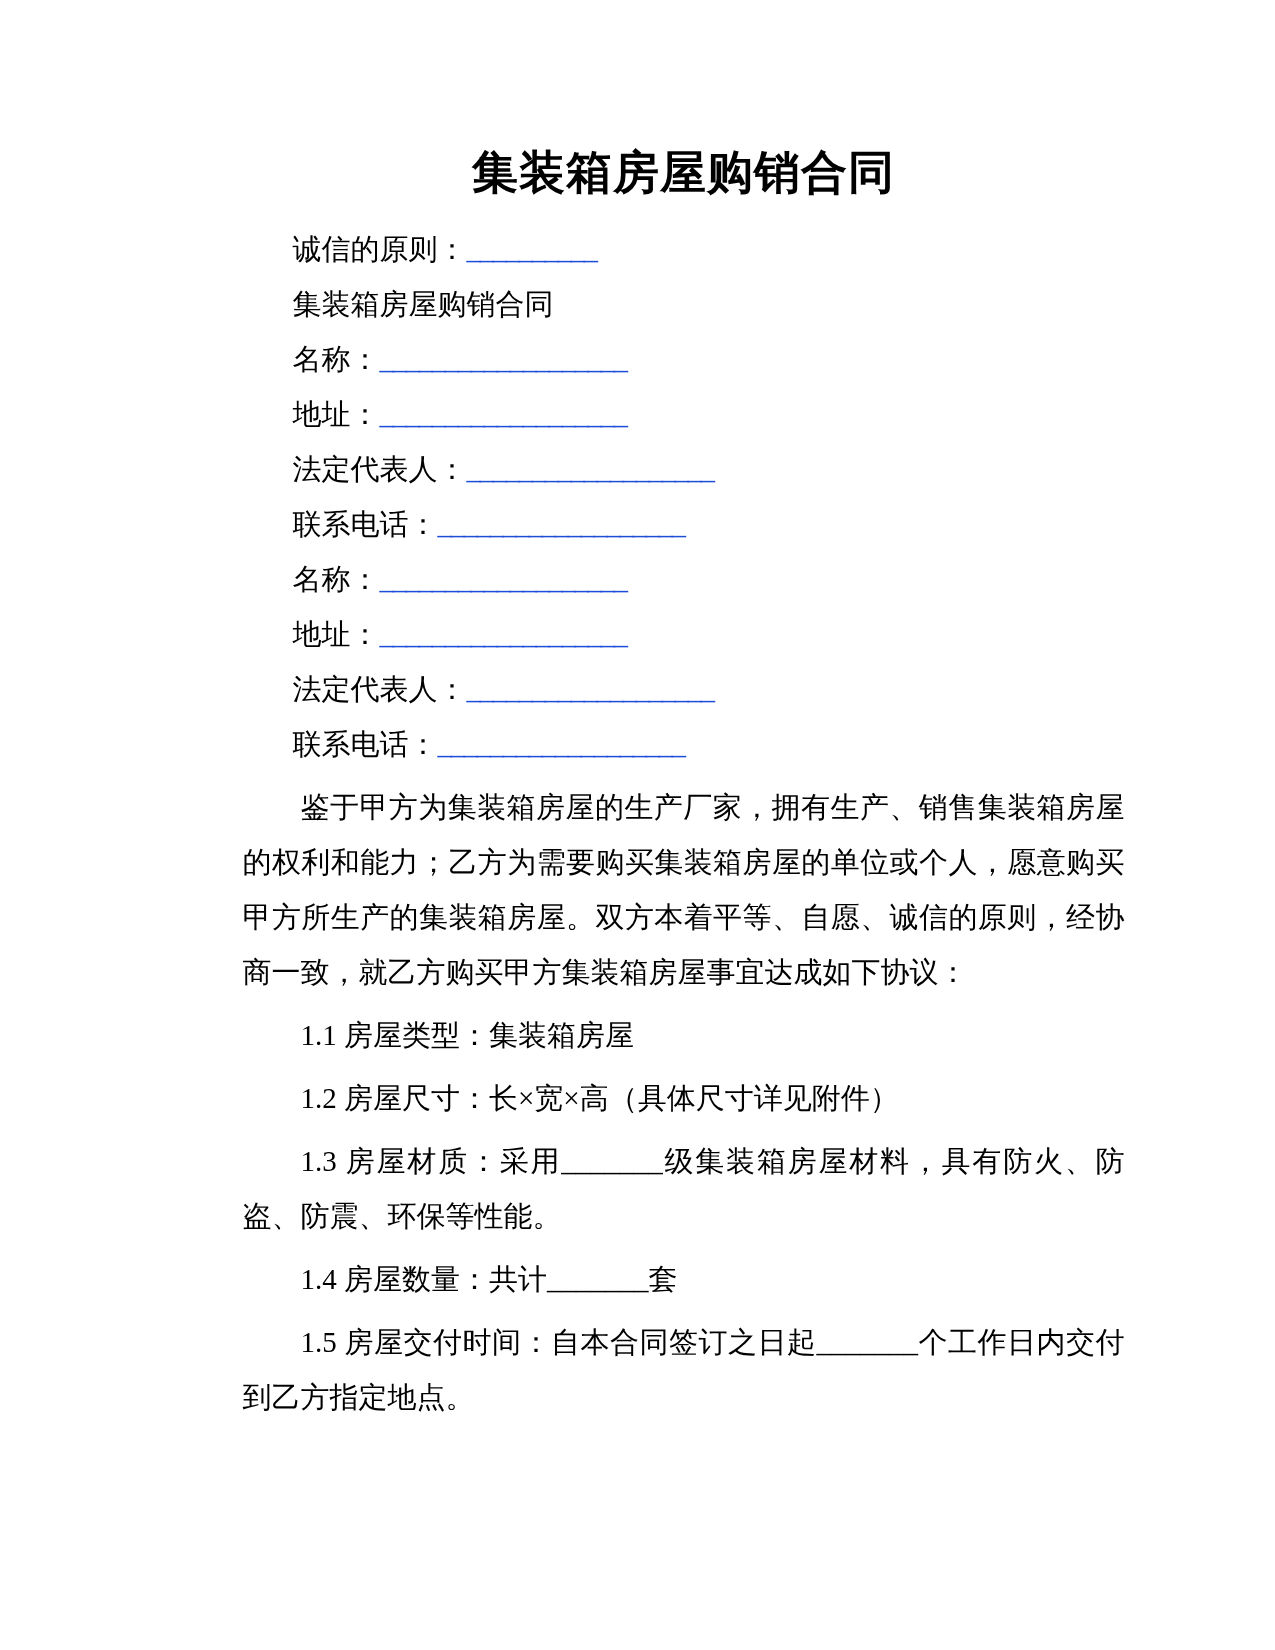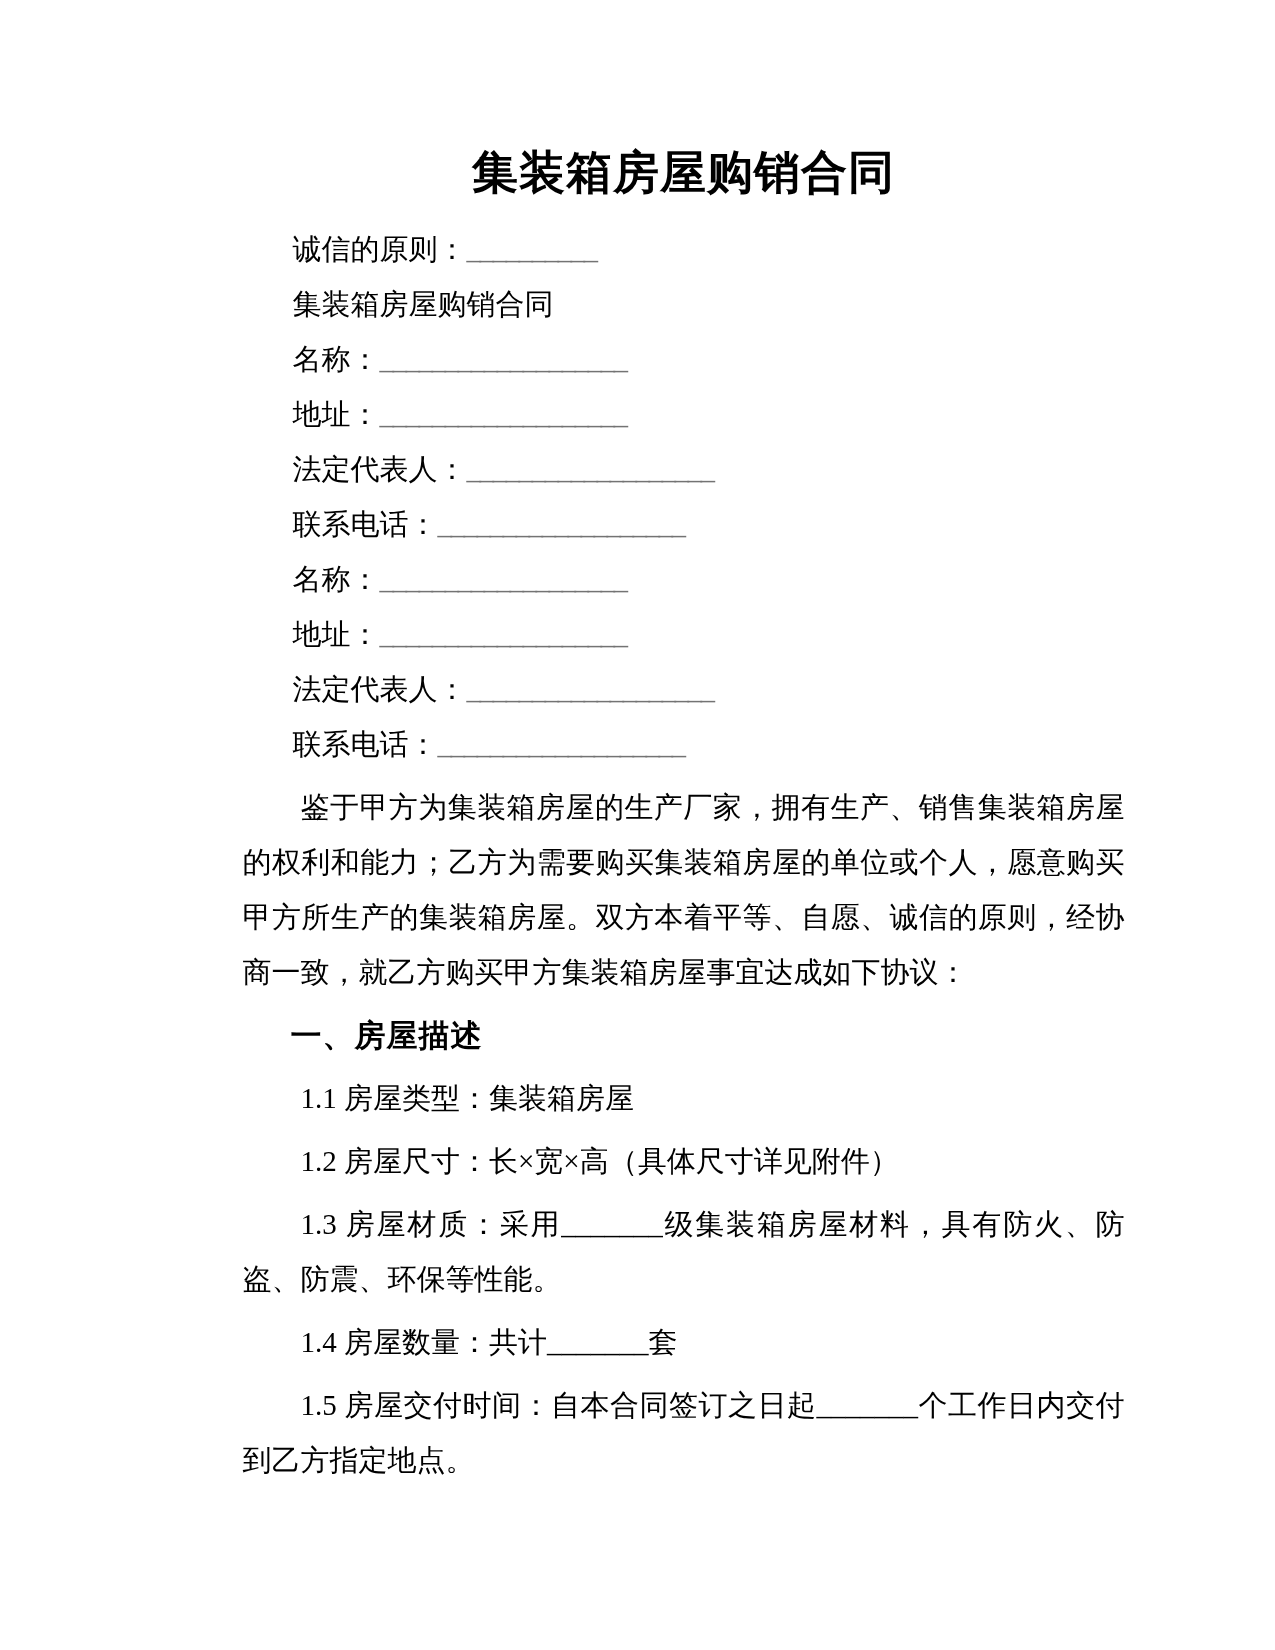--- a/index.html
+++ b/index.html
@@ -32,21 +32,21 @@
   .line {
     line-height: 55px;
     margin: 0;
   }
   .field-line {
     padding-left: 58px;
     white-space: nowrap;
   }
   .blank {
     letter-spacing: -1.5px;
-    color: #737373;
+    color: #1d4ed8;
     font-weight: normal;
   }
   .preamble, .item {
     line-height: 55px;
     margin: 8px;
     text-indent: 58px;
     text-align: justify;
     text-justify: inter-character;
   }
   .section-heading {
@@ -84,21 +84,20 @@
 
       <p class="line field-line"><span>地址：</span><span class="blank">___________________</span></p>
 
       <p class="line field-line"><span>法定代表人：</span><span class="blank">___________________</span></p>
 
       <p class="line field-line"><span>联系电话：</span><span class="blank">___________________</span></p>
     </div>
 
   <p class="preamble">鉴于甲方为集装箱房屋的生产厂家，拥有生产、销售集装箱房屋的权利和能力；乙方为需要购买集装箱房屋的单位或个人，愿意购买甲方所生产的集装箱房屋。双方本着平等、自愿、诚信的原则，经协商一致，就乙方购买甲方集装箱房屋事宜达成如下协议：</p>
 
-  <h2 class="section-heading">一、房屋描述</h2>
 
   <div>
 
       <p class="item">1.1 房屋类型：集装箱房屋</p>
 
       <p class="item">1.2 房屋尺寸：长×宽×高（具体尺寸详见附件）</p>
 
       <p class="item">1.3 房屋材质：采用_______级集装箱房屋材料，具有防火、防盗、防震、环保等性能。</p>
 
       <p class="item">1.4 房屋数量：共计_______套</p>

